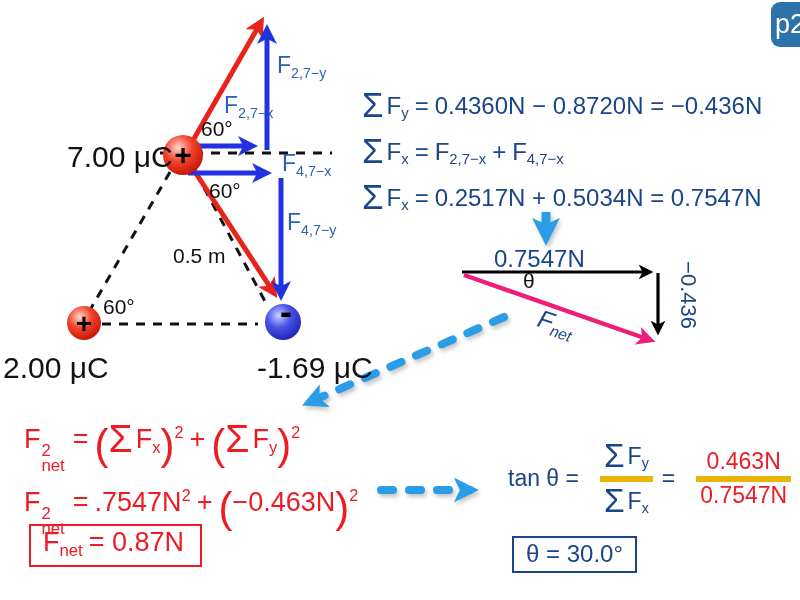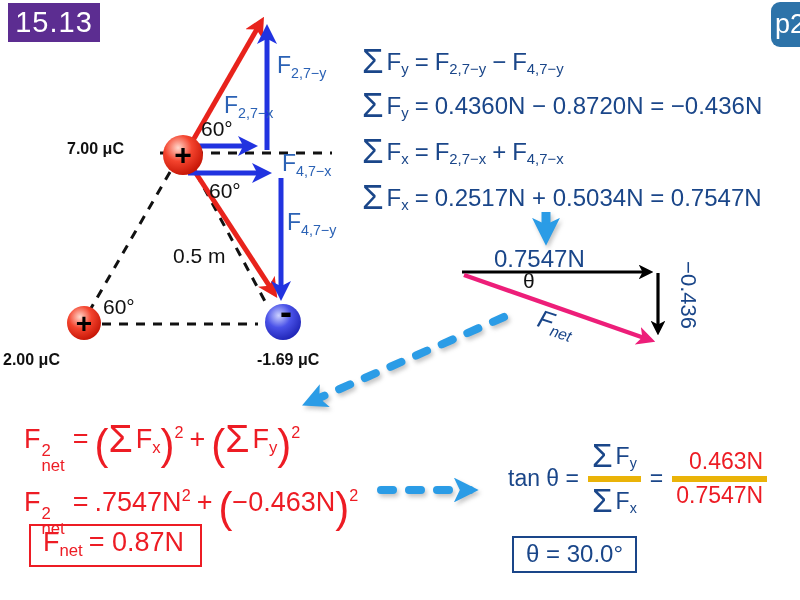--- a/index.html
+++ b/index.html
@@ -8,21 +8,21 @@
   .abs{position:absolute;white-space:nowrap;}
   svg.layer{position:absolute;left:0;top:0;width:800px;height:600px;}
 
   
   .badge-problem{left:8px;top:3px;width:92px;height:39px;background:#5c2d91;color:#fff;
     display:flex;align-items:center;justify-content:center;font-size:29px;letter-spacing:1px;}
   .badge-page{left:760px;top:2px;width:38px;height:45px;background:#2d73a9;color:#fff;border-radius:9px;
     display:flex;align-items:center;justify-content:center;font-size:27px;font-weight:normal;margin-left:11px;}
 
   
-  .blk{color:#111;font-size:16px;font-weight:bold;}
+  .blk{color:#111;font-size:30px;}
   .ang{color:#111;font-size:21px;}
   .flabel{color:#2b62b5;font-size:23px;}
   .fsub{font-size:0.62em;vertical-align:-0.32em;}
 
   
   .eqrow{position:absolute;color:#1a4689;font-size:24px;white-space:nowrap;line-height:34px;}
   .sigma{font-size:1.45em;vertical-align:-0.1em;margin-right:3px;}
   .op{margin:0 6px;}
   .sub{font-size:0.62em;vertical-align:-0.3em;}
 
@@ -39,21 +39,21 @@
   .paren{font-size:1.55em;vertical-align:-0.26em;font-weight:400;}
   .sup{font-size:0.6em;vertical-align:0.62em;}
   .stack{display:inline-flex;flex-direction:column;align-items:flex-start;font-size:0.62em;
     line-height:0.95;vertical-align:-0.45em;margin:0 2px 0 1px;}
   .resultbox{position:absolute;left:29px;top:524px;border:2px solid #ed1c24;color:#ed1c24;
     font-size:27px;padding:1px 10px 4px 12px;white-space:nowrap;}
 
   
   .tanrow{position:absolute;left:508px;top:438px;display:flex;align-items:center;gap:9px;
     color:#1a4689;font-size:23px;}
-  .frac{display:inline-flex;flex-direction:column;align-items:flex-end;line-height:1.1;}
+  .frac{display:inline-flex;flex-direction:column;align-items:center;line-height:1.1;margin-left:12px;}
   .frac .den{border-top:6px solid #eab308;padding:1px 4px 0 4px;}
   .frac .num{padding:0 4px 1px 4px;}
   .redval{color:#ed1c24;}
   .answerbox{position:absolute;left:512px;top:536px;border:2px solid #1a4689;color:#1a4689;
     font-size:24px;padding:2px 12px 3px 12px;white-space:nowrap;}
 
   .shadowed{filter:drop-shadow(2px 3px 2px rgba(90,90,90,0.35));}
 </style>
 </head>
 <body>
@@ -123,23 +123,20 @@
       <line x1="464" y1="275" x2="650" y2="340" stroke="#ed1e79" stroke-width="4.4" marker-end="url(#ahPink)"></line>
     </g>
 
     <g class="shadowed" stroke="#2b9ce6" fill="none">
       <line x1="546" y1="212" x2="546" y2="236" stroke-width="9" marker-end="url(#ahCyan)"></line>
       <line x1="504" y1="317" x2="310" y2="402" stroke-width="8" stroke-dasharray="12 16" stroke-linecap="round" marker-end="url(#ahCyan)"></line>
       <line x1="381" y1="490" x2="470" y2="490" stroke-width="8" stroke-dasharray="12 16" stroke-linecap="round" marker-end="url(#ahCyan)"></line>
     </g>
   </svg>
 
-  <div class="abs badge-problem">
-    <span>15.13</span>
-  </div>
   <div class="abs badge-page">
     <span>p2</span>
   </div>
 
   <div class="abs blk" style="left:67px;top:140px">7.00 μC</div>
   <div class="abs blk" style="left:3px;top:351px">2.00 μC</div>
   <div class="abs blk" style="left:257px;top:351px">-1.69 μC</div>
 
   <div class="abs ang" style="left:201px;top:117px">60°</div>
   <div class="abs ang" style="left:209px;top:179px">60°</div>
@@ -152,23 +149,20 @@
   <div class="abs flabel" style="left:224px;top:92px">
     <span>F</span><span class="fsub">2,7−x</span>
   </div>
   <div class="abs flabel" style="left:282px;top:150px">
     <span>F</span><span class="fsub">4,7−x</span>
   </div>
   <div class="abs flabel" style="left:287px;top:209px">
     <span>F</span><span class="fsub">4,7−y</span>
   </div>
 
-  <div class="eqrow" style="left:362px;top:44px">
-    <span class="sigma">Σ</span><span>F</span><span class="sub">y</span><span class="op">=</span><span>F</span><span class="sub">2,7−y</span><span class="op">−</span><span>F</span><span class="sub">4,7−y</span>
-  </div>
   <div class="eqrow" style="left:362px;top:88px">
     <span class="sigma">Σ</span><span>F</span><span class="sub">y</span><span class="op">=</span><span>0.4360N − 0.8720N = −0.436N</span>
   </div>
   <div class="eqrow" style="left:362px;top:134px">
     <span class="sigma">Σ</span><span>F</span><span class="sub">x</span><span class="op">=</span><span>F</span><span class="sub">2,7−x</span><span class="op">+</span><span>F</span><span class="sub">4,7−x</span>
   </div>
   <div class="eqrow" style="left:362px;top:180px">
     <span class="sigma">Σ</span><span>F</span><span class="sub">x</span><span class="op">=</span><span>0.2517N + 0.5034N = 0.7547N</span>
   </div>
 

